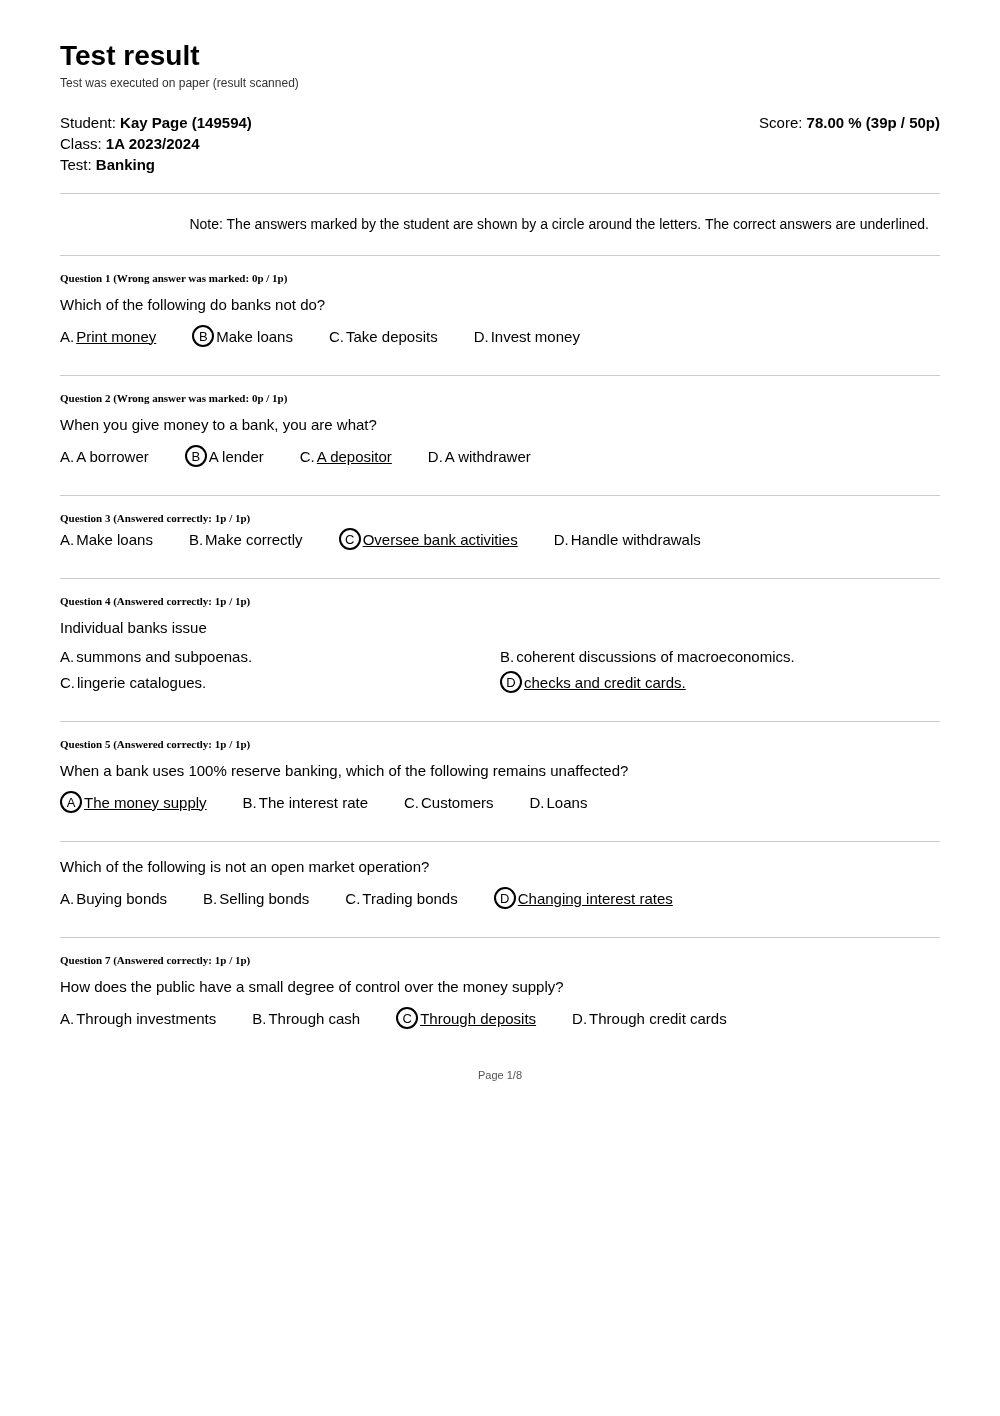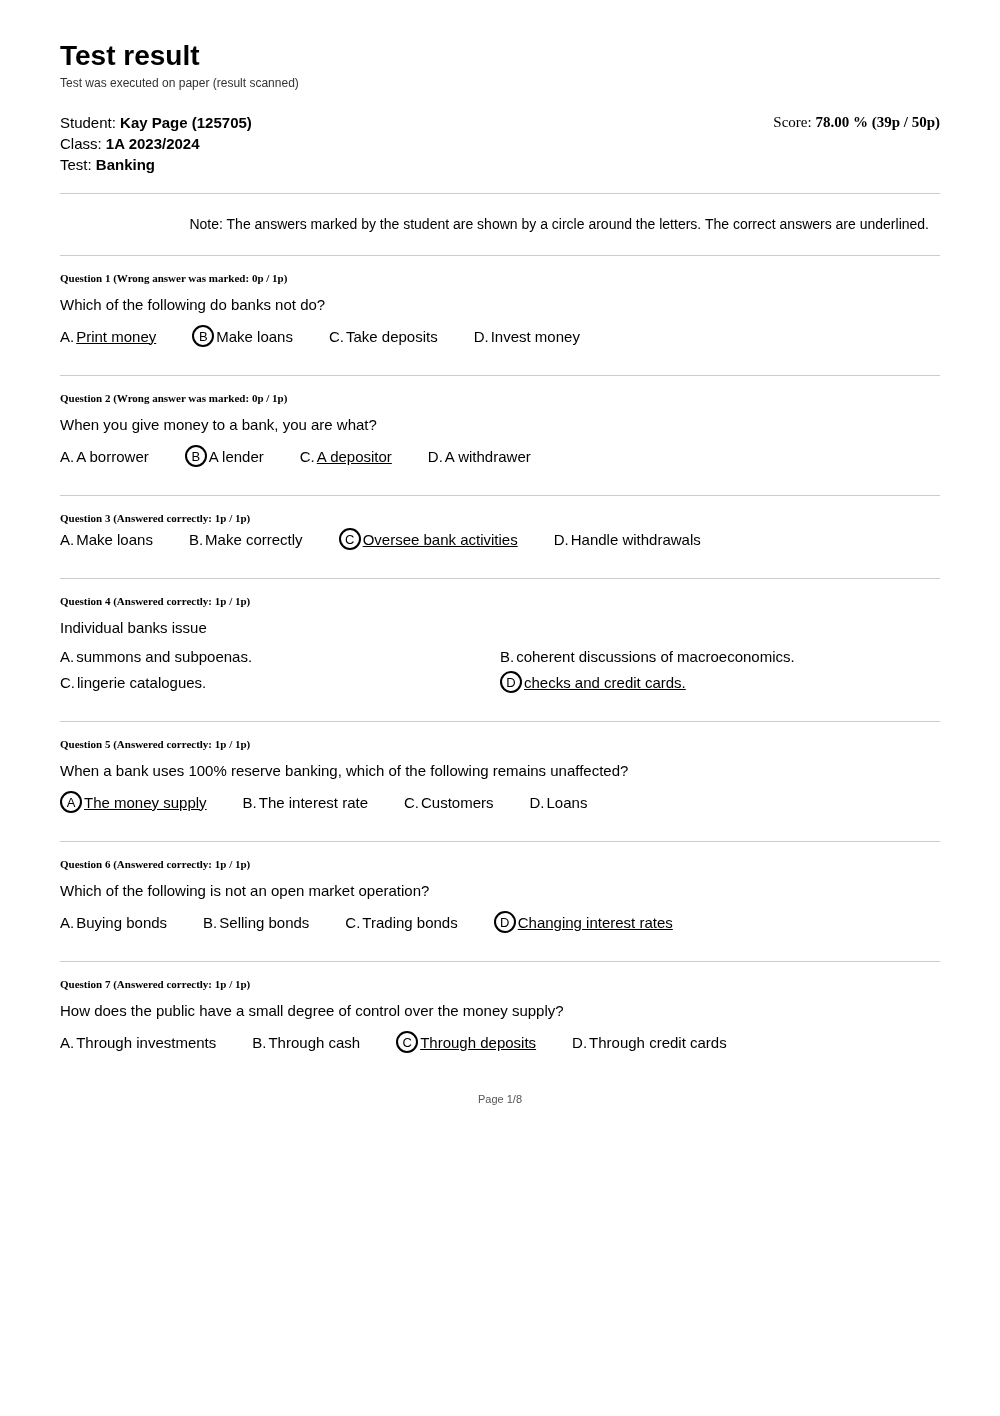--- a/index.html
+++ b/index.html
@@ -21,21 +21,21 @@
       font-size: 12px;
       color: #333;
       margin-bottom: 24px;
     }
     .meta-section {
       display: flex;
       justify-content: space-between;
       margin-bottom: 6px;
     }
     .meta-left { flex: 1; }
-    .meta-right { flex: 1; text-align: right; font-family: Liberation Serif, serif; }
+    .meta-right { flex: 1; text-align: right; }
     .meta-line { margin-bottom: 4px; font-size: 15px; }
     .meta-line strong { font-weight: bold; }
     .note-section {
       margin: 20px 11px;
       font-size: 14px;
       line-height: 1.5;
       text-align: right;
     }
     .divider {
       border: none;
@@ -103,21 +103,21 @@
 </head>
 <body>
 
 <h1 class="page-title">Test result</h1>
 <div class="subtitle">Test was executed on paper (result scanned)</div>
 
 <div class="meta-section">
   <div class="meta-left">
     <div class="meta-line">
       <span>Student:</span>
-      <strong>Kay Page (125705)</strong>
+      <strong>Kay Page (149594)</strong>
     </div>
     <div class="meta-line">
       <span>Class:</span>
       <strong>1A 2023/2024</strong>
     </div>
     <div class="meta-line">
       <span>Test:</span>
       <strong>Banking</strong>
     </div>
   </div>
@@ -249,21 +249,20 @@
           <span>Customers</span>
         </div>
         <div class="answer">
           <span class="answer-label">D. </span>
           <span>Loans</span>
         </div>
       </div>
     </div>
     <hr class="divider">
     <div class="question-block">
-      <div class="question-header">Question 6 (Answered correctly: 1p / 1p)</div>
       <div class="question-text">Which of the following is not an open market operation?</div>
       <div class="answers">
         <div class="answer">
           <span class="answer-label">A. </span>
           <span>Buying bonds</span>
         </div>
         <div class="answer">
           <span class="answer-label">B. </span>
           <span>Selling bonds</span>
         </div>

